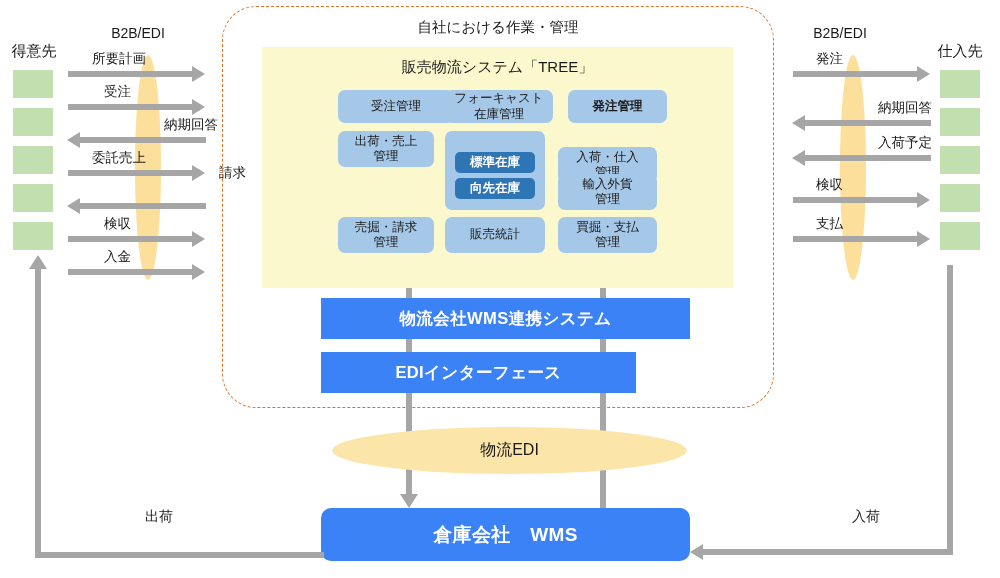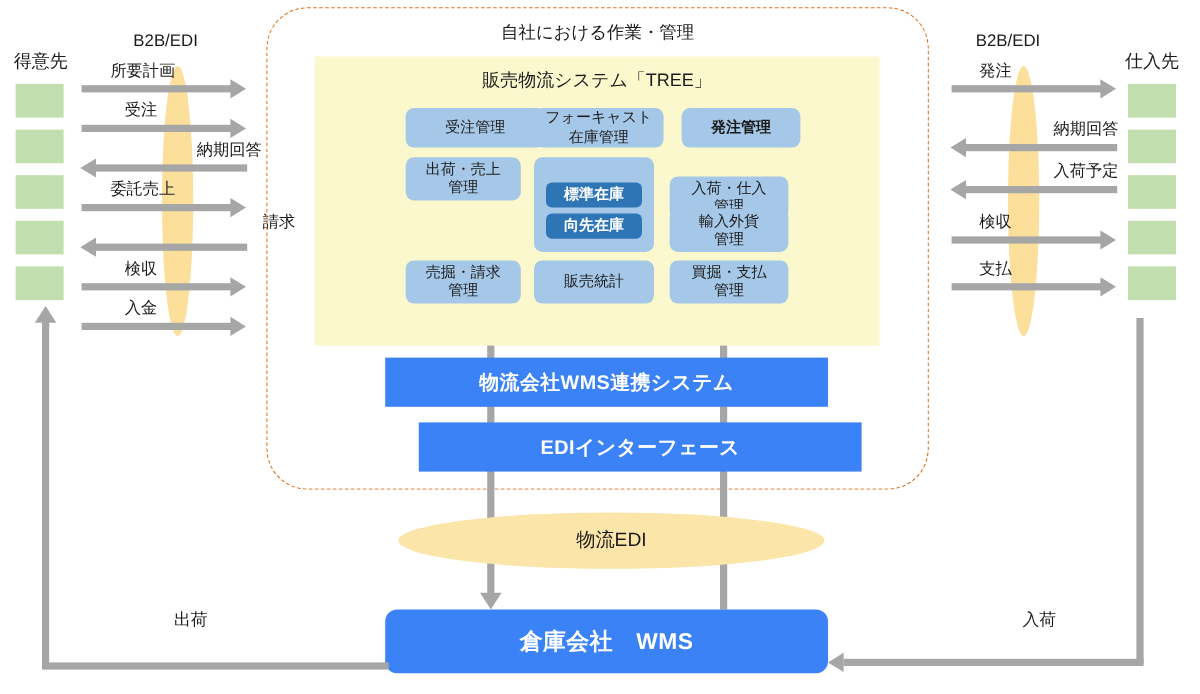--- a/index.html
+++ b/index.html
@@ -199,21 +199,21 @@
   <div class="hline" style="left:80px;top:137px;width:126px;"></div>
   <div class="arrow-l" style="left:67px;top:132px;"></div>
   <div class="flow-label" style="left:148px;top:118px;">納期回答</div>
 
   <div class="hline" style="left:68px;top:170px;width:126px;"></div>
   <div class="arrow-r" style="left:192px;top:165px;"></div>
   <div class="flow-label" style="left:76px;top:151px;">委託売上</div>
 
   <div class="hline" style="left:80px;top:203px;width:126px;"></div>
   <div class="arrow-l" style="left:67px;top:198px;"></div>
-  <div class="flow-label" style="left:157px;top:178px;padding-left:46px;">請求</div>
+  <div class="flow-label" style="left:157px;top:166px;padding-left:46px;">請求</div>
 
   <div class="hline" style="left:68px;top:236px;width:126px;"></div>
   <div class="arrow-r" style="left:192px;top:231px;"></div>
   <div class="flow-label" style="left:88px;top:217px;">検収</div>
 
   <div class="hline" style="left:68px;top:269px;width:126px;"></div>
   <div class="arrow-r" style="left:192px;top:264px;"></div>
   <div class="flow-label" style="left:88px;top:250px;">入金</div>
 
   <div class="abs party-label" style="left:926px;top:42px;width:68px;">仕入先</div>
@@ -266,21 +266,21 @@
 
   <div class="mod" style="left:568px;top:90px;width:99px;height:33px;font-weight:bold;">発注管理</div>
   <div class="mod" style="left:558px;top:131px;width:99px;height:36px;margin-top:16px;">入荷・仕入<br>管理</div>
   <div class="mod" style="left:558px;top:174px;width:99px;height:36px;">輸入外貨<br>管理</div>
   <div class="mod" style="left:558px;top:217px;width:99px;height:36px;">買掘・支払<br>管理</div>
 
   <div class="vline" style="left:406px;top:288px;height:210px;"></div>
   <div class="vline" style="left:600px;top:288px;height:220px;"></div>
 
   <div class="orange-bar" style="left:321px;top:298px;width:369px;height:41px;">物流会社WMS連携システム</div>
-  <div class="orange-bar" style="left:321px;top:352px;width:369px;height:41px;margin-left:28px;">EDIインターフェース</div>
+  <div class="orange-bar" style="left:321px;top:352px;width:315px;height:41px;">EDIインターフェース</div>
 
   <div class="ellipse-pale" style="left:332px;top:427px;width:355px;height:47px;">物流EDI</div>
 
   <div class="arrow-d" style="left:400px;top:494px;"></div>
 
   <div class="orange-bar rounded" style="left:321px;top:508px;width:369px;height:53px;font-size:19px;">倉庫会社　WMS</div>
 
   <div class="hline" style="left:35px;top:552px;width:289px;"></div>
   <div class="vline" style="left:35px;top:268px;height:288px;"></div>
   <div class="arrow-u" style="left:29px;top:255px;"></div>

